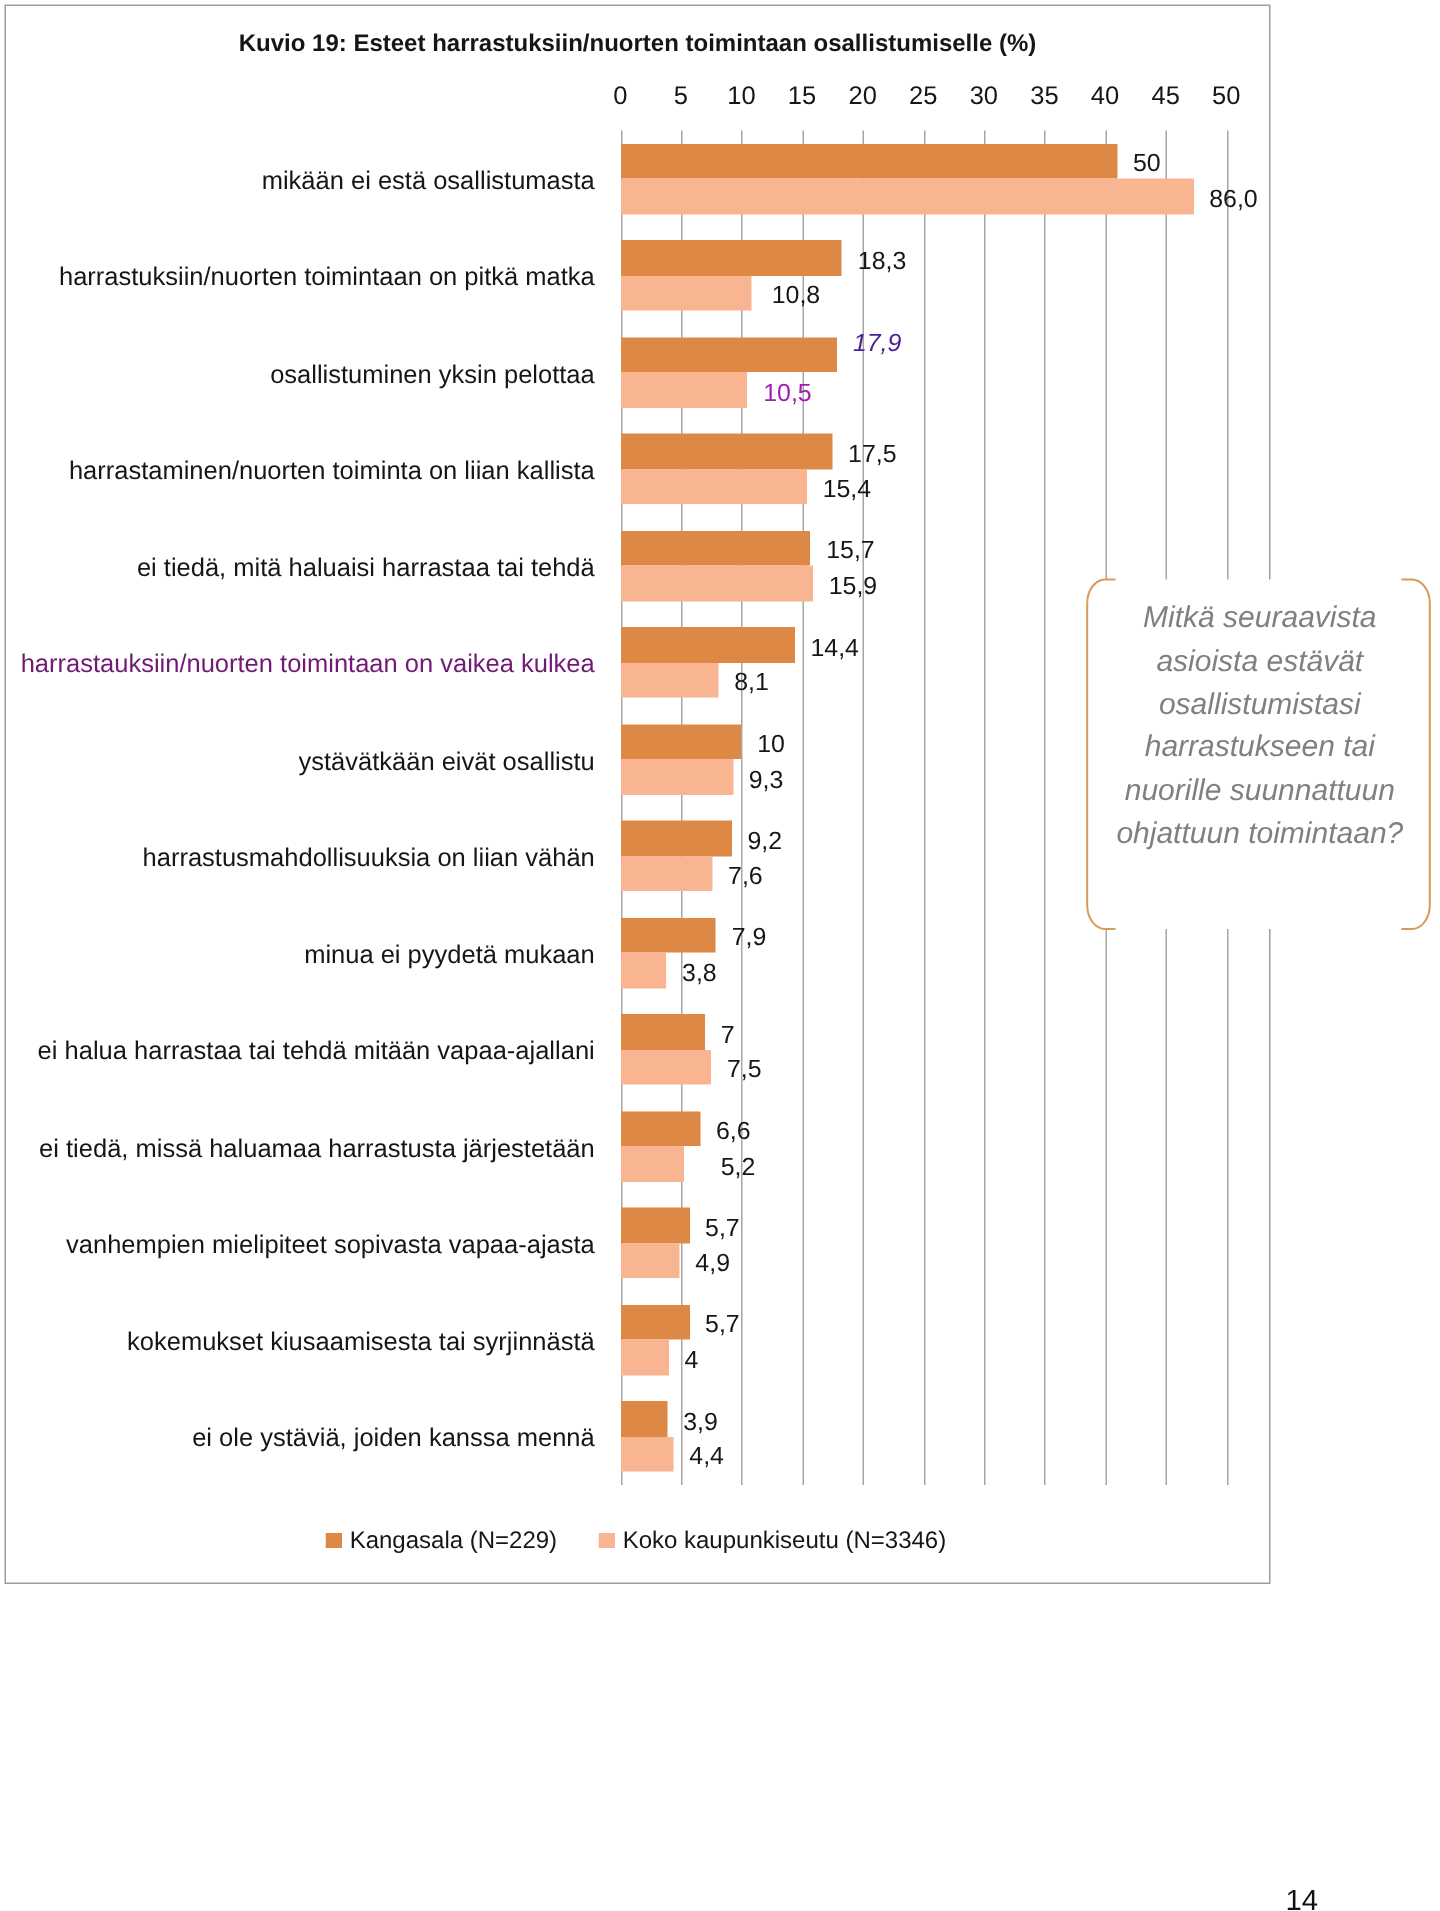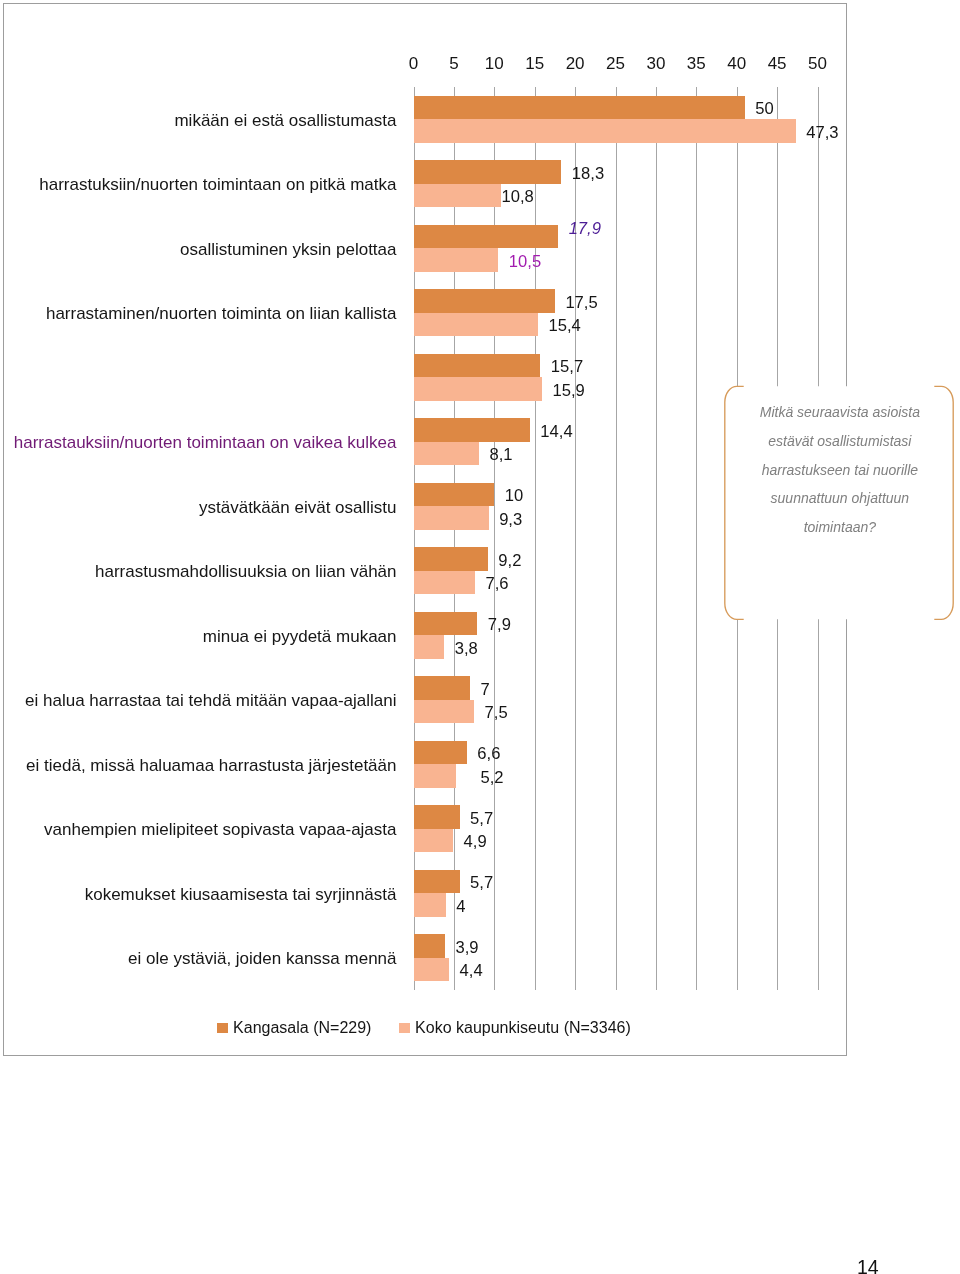--- a/index.html
+++ b/index.html
@@ -27,31 +27,32 @@
           transform:translateY(-50%);margin-top:1.8px;}
 
   .legend{position:absolute;left:213.1px;top:1015px;font-size:0;white-space:nowrap;}
   .legend-item{display:inline-block;font-size:16px;color:#161616;vertical-align:middle;}
   .legend-swatch{display:inline-block;width:11px;height:9.5px;vertical-align:middle;
                  margin-right:5px;position:relative;top:-1px;}
 
   .callout{position:absolute;left:720.7px;top:381.7px;width:240px;height:245px;}
   .callout svg{position:absolute;left:0;top:0;}
   .callout-text{position:absolute;left:18.2px;top:16.4px;width:202px;
-                font-style:italic;font-size:14px;line-height:28.75px;
+                font-style:italic;font-size:20px;line-height:28.75px;
                 color:#808080;text-align:center;}
 
   .page-number{position:absolute;left:857px;top:1256px;font-size:19.5px;color:#111;}
 </style>
 </head>
 <body>
 
 <div id="root">
 
   <div class="chart-frame">
+    <div class="chart-title">Kuvio 19: Esteet harrastuksiin/nuorten toimintaan osallistumiselle (%)</div>
 
     <div class="plot" id="plot">
         <div class="gridline" style="left: 0px; background: rgb(166, 166, 166);"></div>
         <div class="tick-label" style="left: 0px; color: rgb(22, 22, 22);">0</div>
         <div class="gridline" style="left: 40.4px; background: rgb(166, 166, 166);"></div>
         <div class="tick-label" style="left: 40.4px; color: rgb(22, 22, 22);">5</div>
         <div class="gridline" style="left: 80.8px; background: rgb(166, 166, 166);"></div>
         <div class="tick-label" style="left: 80.8px; color: rgb(22, 22, 22);">10</div>
         <div class="gridline" style="left: 121.2px; background: rgb(166, 166, 166);"></div>
         <div class="tick-label" style="left: 121.2px; color: rgb(22, 22, 22);">15</div>
@@ -66,36 +67,37 @@
         <div class="gridline" style="left: 323.2px; background: rgb(166, 166, 166);"></div>
         <div class="tick-label" style="left: 323.2px; color: rgb(22, 22, 22);">40</div>
         <div class="gridline" style="left: 363.6px; background: rgb(166, 166, 166);"></div>
         <div class="tick-label" style="left: 363.6px; color: rgb(22, 22, 22);">45</div>
         <div class="gridline" style="left: 404px; background: rgb(166, 166, 166);"></div>
         <div class="tick-label" style="left: 404px; color: rgb(22, 22, 22);">50</div>
         <div class="cat-label" style="top: 32.25px; color: rgb(22, 22, 22);">mikään ei estä osallistumasta</div>
         <div class="bar" style="top: 8.95px; height: 23.3px; width: 331.28px; background: rgb(221, 136, 68);"></div>
         <div class="dlabel" style="left: 341.78px; top: 20.6px; color: rgb(22, 22, 22);">50</div>
         <div class="bar" style="top: 32.25px; height: 23.3px; width: 382.184px; background: rgb(249, 180, 145);"></div>
-        <div class="dlabel" style="left: 392.684px; top: 43.9px; color: rgb(22, 22, 22);">47,3</div>
+        <div class="dlabel" style="left: 392.684px; top: 43.9px; color: rgb(22, 22, 22);">86,0</div>
         <div class="cat-label" style="top: 96.75px; color: rgb(22, 22, 22);">harrastuksiin/nuorten toimintaan on pitkä matka</div>
         <div class="bar" style="top: 73.45px; height: 23.3px; width: 147.864px; background: rgb(221, 136, 68);"></div>
         <div class="dlabel" style="left: 158.364px; top: 85.1px; color: rgb(22, 22, 22);">18,3</div>
         <div class="bar" style="top: 96.75px; height: 23.3px; width: 87.264px; background: rgb(249, 180, 145);"></div>
-        <div class="dlabel" style="left: 88px; top: 108.4px; color: rgb(22, 22, 22);">10,8</div>
+        <div class="dlabel" style="left: 101px; top: 108.4px; color: rgb(22, 22, 22);">10,8</div>
         <div class="cat-label" style="top: 161.25px; color: rgb(22, 22, 22);">osallistuminen yksin pelottaa</div>
         <div class="bar" style="top: 137.95px; height: 23.3px; width: 144.632px; background: rgb(221, 136, 68);"></div>
         <div class="dlabel" style="left: 155.132px; top: 140px; color: #4c1d95; font-style: italic;">17,9</div>
         <div class="bar" style="top: 161.25px; height: 23.3px; width: 84.84px; background: rgb(249, 180, 145);"></div>
         <div class="dlabel" style="left: 95.34px; top: 172.9px; color: #a21caf;">10,5</div>
         <div class="cat-label" style="top: 225.75px; color: rgb(22, 22, 22);">harrastaminen/nuorten toiminta on liian kallista</div>
         <div class="bar" style="top: 202.45px; height: 23.3px; width: 141.4px; background: rgb(221, 136, 68);"></div>
         <div class="dlabel" style="left: 151.9px; top: 214.1px; color: rgb(22, 22, 22);">17,5</div>
         <div class="bar" style="top: 225.75px; height: 23.3px; width: 124.432px; background: rgb(249, 180, 145);"></div>
         <div class="dlabel" style="left: 134.932px; top: 237.4px; color: rgb(22, 22, 22);">15,4</div>
+        <div class="cat-label" style="top: 290.25px; color: rgb(22, 22, 22);">ei tiedä, mitä haluaisi harrastaa tai tehdä</div>
         <div class="bar" style="top: 266.95px; height: 23.3px; width: 126.856px; background: rgb(221, 136, 68);"></div>
         <div class="dlabel" style="left: 137.356px; top: 278.6px; color: rgb(22, 22, 22);">15,7</div>
         <div class="bar" style="top: 290.25px; height: 23.3px; width: 128.472px; background: rgb(249, 180, 145);"></div>
         <div class="dlabel" style="left: 138.972px; top: 301.9px; color: rgb(22, 22, 22);">15,9</div>
         <div class="cat-label" style="top: 354.75px; color: #701a75;">harrastauksiin/nuorten toimintaan on vaikea kulkea</div>
         <div class="bar" style="top: 331.45px; height: 23.3px; width: 116.352px; background: rgb(221, 136, 68);"></div>
         <div class="dlabel" style="left: 126.852px; top: 343.1px; color: rgb(22, 22, 22);">14,4</div>
         <div class="bar" style="top: 354.75px; height: 23.3px; width: 65.448px; background: rgb(249, 180, 145);"></div>
         <div class="dlabel" style="left: 75.948px; top: 366.4px; color: rgb(22, 22, 22);">8,1</div>
         <div class="cat-label" style="top: 419.25px; color: rgb(22, 22, 22);">ystävätkään eivät osallistu</div>

